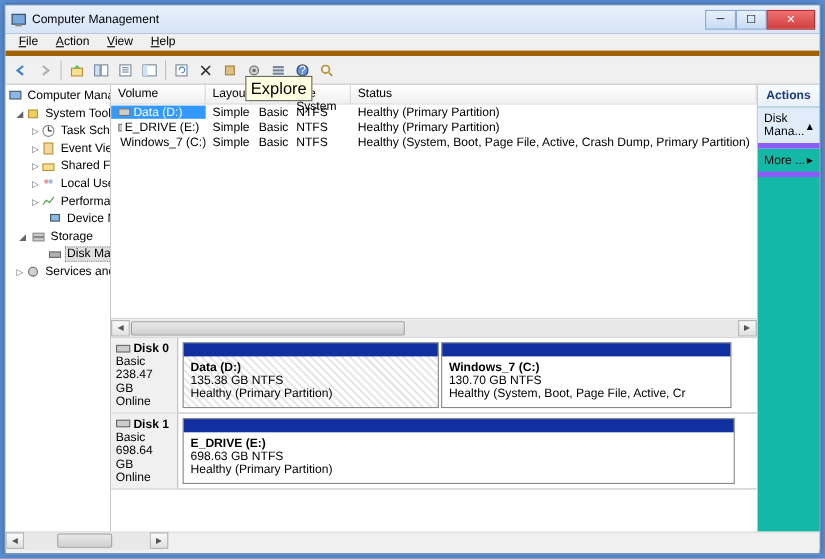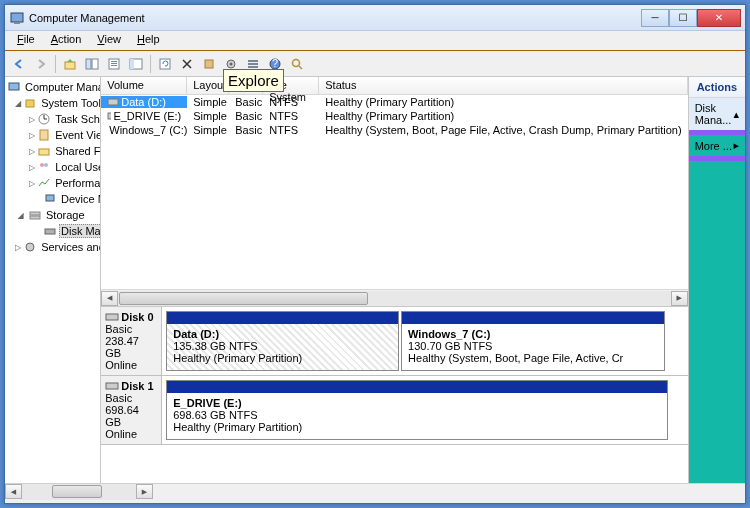--- a/index.html
+++ b/index.html
@@ -4,21 +4,21 @@
 <style>
 * { box-sizing: border-box; margin: 0; padding: 0; font-family: "Segoe UI", Tahoma, sans-serif; font-size: 11px; }
 body { background: #5a8fd6; width: 750px; height: 508px; overflow: hidden; position: relative; }
 .window { position: absolute; left: 4px; top: 4px; width: 742px; height: 500px; background: #f0f0f0; border: 1px solid #3a6ea5; box-shadow: 0 0 6px rgba(0,0,0,0.3); }
 .titlebar { height: 26px; background: linear-gradient(#e8f0fc,#d6e4f7); display: flex; align-items: center; padding: 0 4px; border-bottom: 1px solid #b8c8e0; }
 .titlebar .ticon { width: 16px; height: 16px; margin-right: 4px; }
 .titlebar .title { flex: 1; color: #000; }
 .winbtns { display: flex; gap: 0; }
 .winbtn { width: 28px; height: 18px; border: 1px solid #8aa8d0; background: linear-gradient(#e6f0fc,#c8dcf4); display: flex; align-items: center; justify-content: center; font-size: 10px; }
 .winbtn.close { background: linear-gradient(#f07070,#d04040); color: #fff; border-color: #b03030; width: 44px; }
-.menubar { height: 20px; background: #f0f0f0; display: flex; align-items: flex-start; padding: 0 4px; border-bottom: 1px solid #a16207; }
+.menubar { height: 20px; background: #f0f0f0; display: flex; align-items: flex-end; padding: 0 4px; border-bottom: 5px solid #a16207; }
 .menubar span { padding: 2px 8px; cursor: default; }
 .menubar span u { text-decoration: underline; }
 .toolbar { height: 26px; background: #f0f0f0; border-bottom: 1px solid #c8c8c8; display: flex; align-items: center; padding: 0 4px; gap: 2px; position: relative; }
 .tbtn { width: 20px; height: 20px; display: flex; align-items: center; justify-content: center; border: 1px solid transparent; }
 .sep { width: 1px; height: 18px; background: #c0c0c0; margin: 0 2px; }
 .tooltip { position: absolute; left: 218px; top: 18px; background: #ffffe1; border: 1px solid #666; padding: 2px 4px; font-size: 15px; z-index: 100; }
 .body { display: flex; height: 406px; }
 .tree { width: 148px; background: #fff; border-right: 1px solid #c8c8c8; overflow: hidden; padding: 2px 0; }
 .tree-item { display: flex; align-items: center; padding: 1px 2px; white-space: nowrap; cursor: default; }
 .tree-item .exp { width: 11px; height: 11px; display: inline-flex; align-items: center; justify-content: center; font-size: 8px; color: #666; margin-right: 2px; }
@@ -351,21 +351,21 @@
               <div class="pcontent">
                 <div class="pname">Windows_7  (C:)</div>
                 <div>130.70 GB NTFS</div>
                 <div style="overflow:hidden;white-space:nowrap">Healthy (System, Boot, Page File, Active, Cr</div>
               </div>
             </div>
           </div>
         </div>
         <div class="disk-row">
           <div class="disk-label">
-            <div style="display:flex;align-items:center;gap:2px">
+            <div style="display:flex;align-items:flex-start;gap:2px">
                 <svg width="14" height="10">
                   <rect x="1" y="2" width="12" height="6" fill="#ccc" stroke="#666"></rect>
                 </svg>
                 <span class="dname">Disk 1</span>
               </div>
             <div>Basic</div>
             <div>698.64 GB</div>
             <div>Online</div>
           </div>
           <div class="disk-parts">

